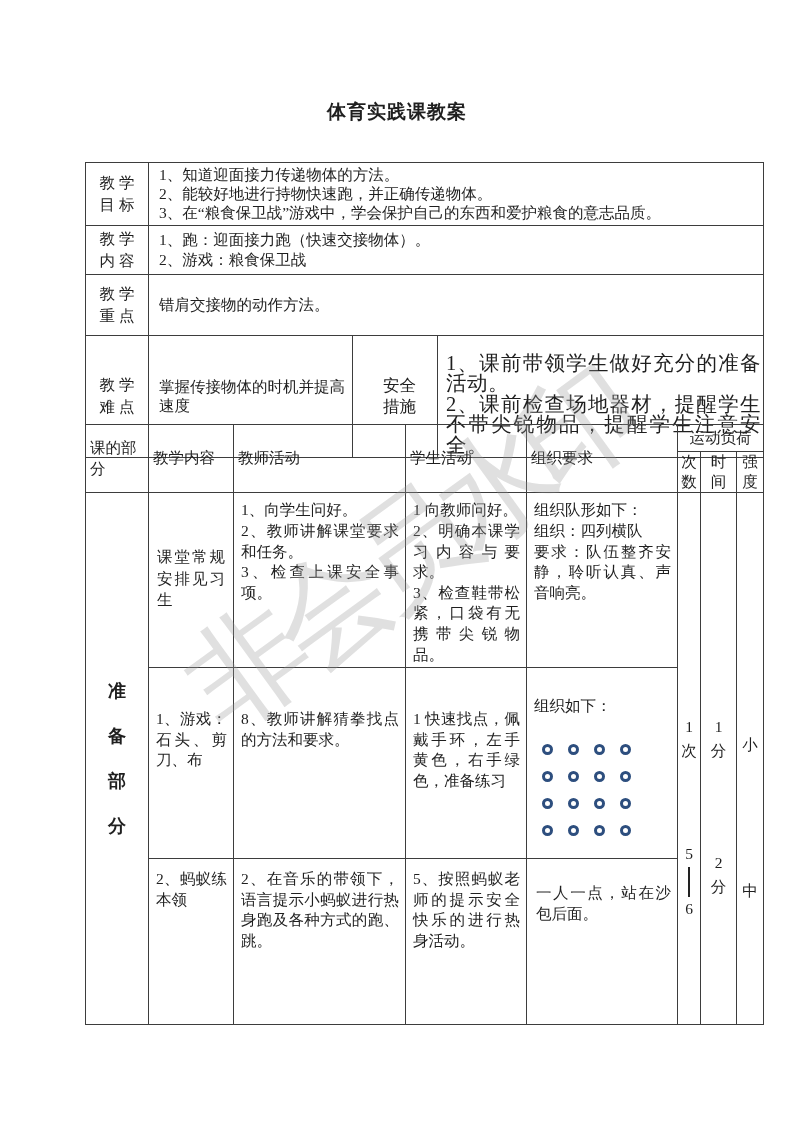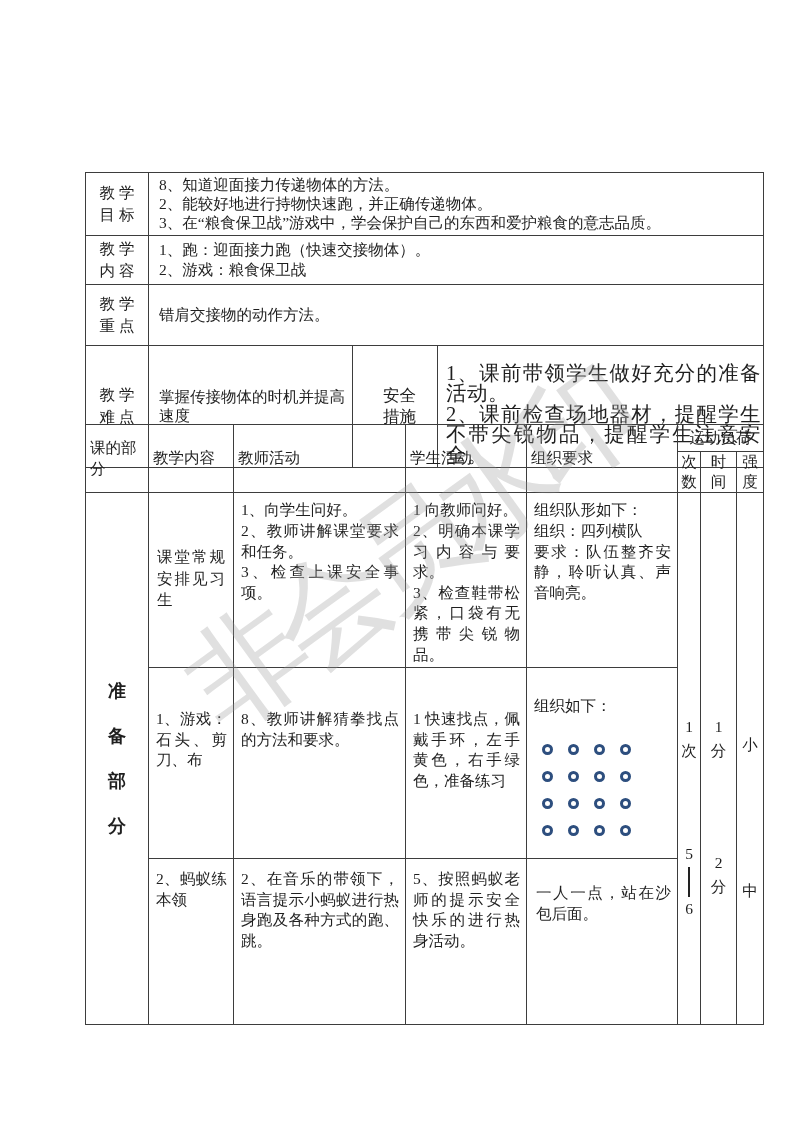--- a/index.html
+++ b/index.html
@@ -19,21 +19,21 @@
   .subheader { position:absolute; top:134px; left:113px; font-size:14.5px; font-weight:bold; display:flex; white-space:nowrap; }
   .subheader .f-teacher { margin-right:36px; }
   .subheader .f-class  { margin-right:8px; }
   .subheader .f-count  { margin-right:64px; }
 
   table { border-collapse:collapse; table-layout:fixed; position:absolute; left:85px; background:transparent; }
   td { border:1px solid #3d3d3d; vertical-align:middle; font-size:15.5px; line-height:1.3;
        white-space:pre-line; overflow:hidden; }
 
   
-  .top-table { top:172px; width:678px; }
+  .top-table { top:162px; width:678px; }
   .top-table tr.r1 { height:58px; }
   .top-table tr.r2 { height:42px; }
   .top-table tr.r3 { height:61px; }
   .top-table tr.r4 { height:102px; }
   .lbl { text-align:center; line-height:1.42; padding:2px 2px; }
   .cnt { text-align:left; padding:2px 6px 2px 10px; line-height:1.24; }
   .safety-lbl { text-align:center; padding-left:9px; font-size:16.5px; line-height:1.3; }
   .safety-cnt { font-size:20.5px; line-height:1.0; padding:17px 2px 2px 8px; letter-spacing:0.5px; }
 
   
@@ -65,34 +65,35 @@
   .seq { display:flex; flex-direction:column; align-items:center; line-height:1.2; }
   .vbar { display:block; width:2px; height:30px; background:#222; margin:3px auto; }
 </style>
 </head>
 <body>
 
 <div class="page">
 
   <div class="watermark">非会员水印</div>
 
+  <h1 class="title">体育实践课教案</h1>
 
 
   <table class="top-table">
     <colgroup>
         <col style="width:63px">
         <col style="width:204px">
         <col style="width:85px">
         <col style="width:326px">
       </colgroup>
     <tbody>
         <tr class="r1">
       <td class="lbl">教  学
 目  标</td>
-      <td class="cnt jt" colspan="3">8、知道迎面接力传递物体的方法。
+      <td class="cnt jt" colspan="3">1、知道迎面接力传递物体的方法。
 2、能较好地进行持物快速跑，并正确传递物体。
 3、在“粮食保卫战”游戏中，学会保护自己的东西和爱护粮食的意志品质。</td>
     </tr>
     <tr class="r2">
       <td class="lbl">教  学
 内  容</td>
       <td class="cnt" colspan="3">1、跑：迎面接力跑（快速交接物体）。
 2、游戏：粮食保卫战</td>
     </tr>
     <tr class="r3">

